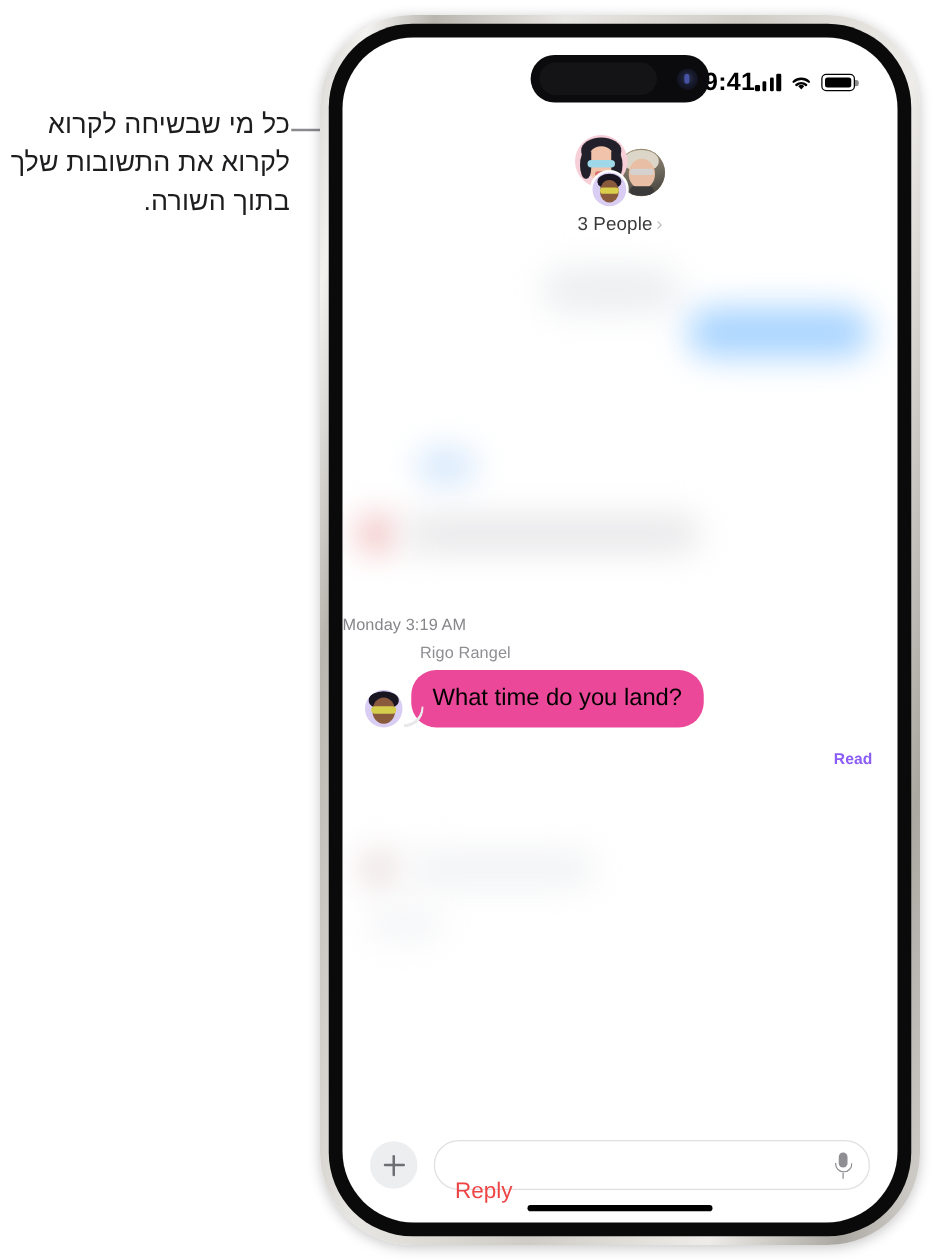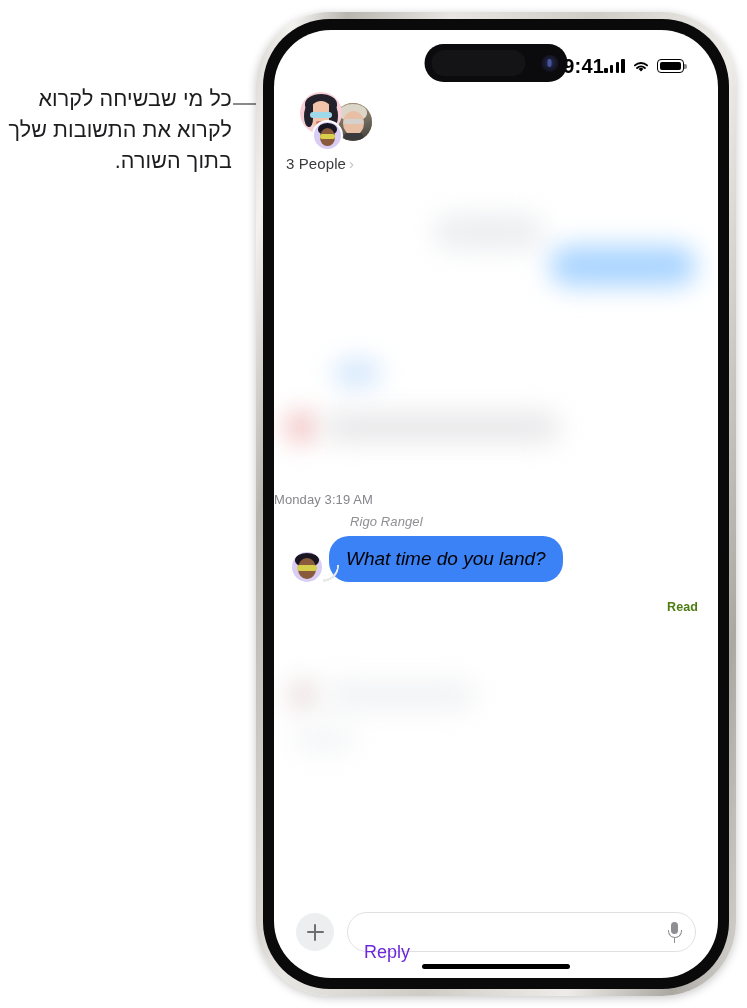--- a/index.html
+++ b/index.html
@@ -85,22 +85,22 @@
     display: flex; align-items: center; justify-content: flex-end; padding-right: 9px;
   }
   #island-pill { position:absolute; left:7px; top:6px; width:94px; height:26px;
                  border-radius:13px; background:#141416; }
   #camera-lens { width: 17px; height: 17px; border-radius:50%;
                  background: radial-gradient(circle at 50% 45%, #2b3152 0%, #171a2c 45%, #08080c 100%); position:relative; }
   #camera-lens::after { content:""; position:absolute; left:6px; top:4.5px; width:4px; height:8px;
                         border-radius:2px; background:#4d5ab5; opacity:.85; }
 
   
-  #group-header { position: absolute; top: 62px; left: 0; width: 100%;
-                  display:flex; flex-direction:column; align-items:flex-start;margin-left:12px; }
+  #group-header { position: absolute; top: 78px; left: 0; width: 100%;
+                  display:flex; flex-direction:column; align-items:center; }
   #avatar-stack { position: relative; width: 100px; height: 62px; }
   .avatar { position:absolute; border-radius:50%; overflow:hidden; }
   #avatar-1 { left: 14px; top: 0px;  width: 42px; height: 42px; background:#f6cfd8; z-index:3; }
   #avatar-2 { left: 48px; top: 11px; width: 38px; height: 38px; z-index:2;
               background: linear-gradient(150deg,#c9b79a,#9d8a72); }
   #avatar-3 { left: 26px; top: 28px; width: 31px; height: 31px; background:#d9cdf4; z-index:4;
               border: 2.2px solid #fff; }
   #people-row { display:flex; align-items:center; gap:3px; margin-top:1px; }
   #people-label { font-size:15px; color:#3a3a3c; letter-spacing:.1px; }
   #people-chevron { font-size:15px; color:#c2c2c6; line-height:1; }
@@ -118,57 +118,57 @@
   .blur-bubble { border-radius:19px; filter: blur(13px); }
 
   .tstamp { position:absolute; width:100%; text-align:left;
             font-size:13px; color:#86868b; letter-spacing:.1px; }
 
   .msg-in  { position:absolute; display:flex; align-items:flex-end; gap:7px; }
   .msg-avatar { width:30px; height:30px; border-radius:50%; background:#d9cdf4;
                 position:relative; overflow:hidden; flex:0 0 auto; }
   .sender { position:absolute; font-size:13px; color:#8e8e93; letter-spacing:.1px; }
   .bubble-in {
-    background:#3b82f6; color:#000; font-size:19px; line-height:1;
+    background:#ec4899; color:#000; font-size:19px; line-height:1;
     padding:13px 17px 14px; border-radius:20px; position:relative;
-    max-width:300px; white-space:nowrap;font-style:italic;
+    max-width:300px; white-space:nowrap;
   }
   .bubble-in::before {
     content:""; position:absolute; left:-6px; bottom:0; width:16px; height:17px;
     background:#e9e9eb; border-bottom-right-radius:16px;
     -webkit-mask: radial-gradient(circle at 0 0, transparent 14px, #000 14.5px);
             mask: radial-gradient(circle at 0 0, transparent 14px, #000 14.5px);
   }
   .msg-out { position:absolute; right:18px; display:flex; flex-direction:column; align-items:flex-end; }
   .bubble-out {
     background:#1c8cfb; color:#fff; font-size:19px; line-height:1;
     padding:13px 17px 14px; border-radius:20px; position:relative;
     white-space:nowrap;
   }
   .bubble-out::before {
     content:""; position:absolute; right:-6px; bottom:0; width:16px; height:17px;
     background:#1c8cfb; border-bottom-left-radius:16px;
     -webkit-mask: radial-gradient(circle at 100% 0, transparent 14px, #000 14.5px);
             mask: radial-gradient(circle at 100% 0, transparent 14px, #000 14.5px);
   }
-  .read-status { font-size:12.5px; color:#4d7c0f; font-weight:bold;
+  .read-status { font-size:12.5px; color:#8b5cf6; font-weight:bold;
                  margin-top:6px; margin-right:2px; letter-spacing:.1px; }
 
   
   #input-bar { position:absolute; left:0; bottom:26px; width:100%;
                display:flex; align-items:center; gap:13px; padding:0 22px; }
   #plus-button { width:38px; height:38px; border-radius:50%; background:#eceef0;
                  display:flex; align-items:center; justify-content:center; flex:0 0 auto; }
   #plus-glyph { position:relative; width:17px; height:17px; }
   #plus-glyph::before, #plus-glyph::after { content:""; position:absolute; background:#6e6e73; border-radius:1px; }
   #plus-glyph::before { left:0; top:7.2px; width:17px; height:2.4px; }
   #plus-glyph::after  { top:0; left:7.2px; height:17px; width:2.4px; }
   #reply-field { flex:1; height:40px; border:1.4px solid #e0e0e4; border-radius:20px;
                  display:flex; align-items:center; justify-content:space-between; padding:0 13px 0 16px; }
-  #reply-placeholder { font-size:18px; color:#6d28d9;margin-top:40px; }
+  #reply-placeholder { font-size:18px; color:#ef4444;margin-top:40px; }
   #mic-icon { width:15px; height:21px; position:relative; flex:0 0 auto; }
   #mic-icon .cap { position:absolute; left:3.8px; top:0; width:7.5px; height:12px;
                    border-radius:4px; background:#8e8e93; }
   #mic-icon .arc { position:absolute; left:0.5px; top:8.5px; width:14px; height:8px;
                    border:1.9px solid #8e8e93; border-top:none;
                    border-radius:0 0 9px 9px; }
   #mic-icon .stem { position:absolute; left:6.6px; top:16.5px; width:1.9px; height:4.5px; background:#8e8e93; }
 
   #home-indicator { position:absolute; bottom:9px; left:50%; transform:translateX(-50%);
                     width:148px; height:5.5px; border-radius:3px; background:#000; }
@@ -269,21 +269,21 @@
             <div class="blur-bubble" style="width:46px;height:26px;background:#cfe4fb;"></div>
           </div>
 
           <div class="blur-row" style="left:12px; top:242px; align-items:center; gap:8px;">
             <div class="blur-bubble" style="width:30px;height:30px;border-radius:50%;background:#f0b9b9;"></div>
             <div class="blur-bubble" style="width:236px;height:30px;background:#e8e8ea;"></div>
           </div>
 
           <div class="tstamp" style="top:322px;">Monday 3:19 AM</div>
 
-          <div class="sender" style="left:76px; top:344px;font-style:italic;">Rigo Rangel</div>
+          <div class="sender" style="left:62px; top:344px;">Rigo Rangel</div>
 
           <div class="msg-in" style="left:18px; top:366px;">
             <div class="msg-avatar">
               <span class="face">
                 <span class="hair" style="left:3px;top:1px;width:24px;height:14px;background:#191622;"></span>
                 <span class="skin" style="left:6px;top:6px;width:18px;height:21px;background:#8a5a3c;"></span>
                 <span class="glasses" style="left:5px;top:13px;width:20px;height:6px;background:#d5cd4c;border-radius:3px;"></span>
               </span>
             </div>
             <div class="bubble-in">What time do you land?</div>

